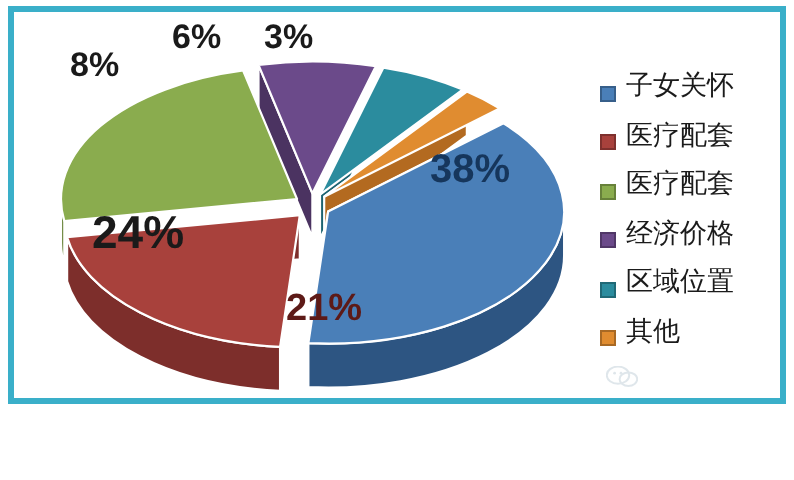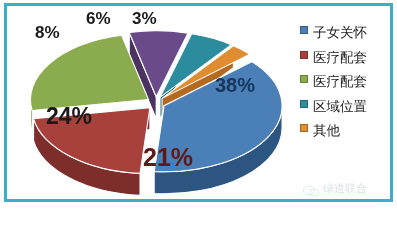--- a/index.html
+++ b/index.html
@@ -15,21 +15,21 @@
   #plot{position:absolute;left:8px;top:7px;width:289px;height:191px;}
   #pie-svg{position:absolute;left:0;top:0;}
 
   
   .pct-label{position:absolute;font-weight:bold;color:#1a1a1a;
              font-family:"Liberation Sans","DejaVu Sans",sans-serif;
              white-space:nowrap;line-height:1;}
 
   
   #legend{position:absolute;left:300px;top:26px;width:92px;}
-  .legend-row{display:flex;align-items:flex-start;height:24.5px;}
+  .legend-row{display:flex;align-items:flex-end;height:24.5px;}
   .legend-swatch{width:8px;height:8px;flex:0 0 8px;margin-right:5px;
                  border:1px solid rgba(0,0,0,.25);box-sizing:border-box;}
   .legend-text{font-size:13.5px;color:#1b1b1b;letter-spacing:0px;
                font-family:"DejaVu Sans","Liberation Sans",sans-serif;
                white-space:nowrap;line-height:1;}
 
   
   #watermark{position:absolute;left:303px;top:181px;display:flex;align-items:center;
              opacity:.28;}
   #wm-icon{width:16px;height:11px;margin-right:4px;position:relative;}
@@ -69,21 +69,21 @@
           <path d="M 148.1884817789502 89.70900713999939 L 121.24307910589282 25.452799550370813 A 118 66 0 0 1 179.92102061155163 26.14027773135396 Z" fill="#6b4a8a" stroke="#ffffff" stroke-width="1.1" stroke-linejoin="round"></path>
           <path d="M 152.00171661266435 90.36384761035794 L 183.73425544526577 26.795118201712512 A 118 66 0 0 1 223.3444121664246 37.79287302076099 Z" fill="#2b8c9e" stroke="#ffffff" stroke-width="1.1" stroke-linejoin="round"></path>
           <path d="M 154.09188372714394 91.36820265096269 L 225.4345792809042 38.79722806136574 A 118 66 0 0 1 241.78297313347653 47.20558263127809 Z" fill="#e08c30" stroke="#ffffff" stroke-width="1.1" stroke-linejoin="round"></path>
           <path d="M 140.5037088336091 92.51785402276964 L 24.15617645928951 103.52459130603239 A 118 66 0 0 1 113.55830616055171 28.261646433141067 Z" fill="#8aac4e" stroke="#ffffff" stroke-width="1.1" stroke-linejoin="round"></path>
           <path d="M 156.06140584215473 98.79781034360008 L 243.75249524848726 54.63519032391543 A 118 66 0 0 1 146.1874203289415 164.56633905406738 Z" fill="#4a7fb8" stroke="#ffffff" stroke-width="1.1" stroke-linejoin="round"></path>
           <path d="M 141.90811627285606 100.63179734903731 L 132.03413075964284 166.4003260595046 A 118 66 0 0 1 25.56058389853648 111.63853463230006 Z" fill="#a8413c" stroke="#ffffff" stroke-width="1.1" stroke-linejoin="round"></path>
         </g>
     </svg>
     <div id="pct-labels">
         <div class="pct-label" style="left: 207px; top: 68px; font-size: 20px; color: rgb(22, 54, 92);">38%</div>
-        <div class="pct-label" style="left: 135px; top: 138px; font-size: 25px; color: rgb(93, 26, 23);">21%</div>
+        <div class="pct-label" style="left: 135px; top: 138px; font-size: 19px; color: rgb(93, 26, 23);">21%</div>
         <div class="pct-label" style="left: 38px; top: 98px; font-size: 23px; color: rgb(26, 26, 26);">24%</div>
         <div class="pct-label" style="left: 27px; top: 17px; font-size: 17px; color: rgb(26, 26, 26);">8%</div>
         <div class="pct-label" style="left: 78px; top: 3px; font-size: 17px; color: rgb(26, 26, 26);">6%</div>
         <div class="pct-label" style="left: 124px; top: 3px; font-size: 17px; color: rgb(26, 26, 26);">3%</div>
       </div>
   </div>
 
   <div id="legend">
       <div class="legend-row">
         <span class="legend-swatch" style="background: rgb(74, 127, 184);"></span>
@@ -91,38 +91,41 @@
       </div>
       <div class="legend-row">
         <span class="legend-swatch" style="background: rgb(168, 65, 60);"></span>
         <span class="legend-text">医疗配套</span>
       </div>
       <div class="legend-row">
         <span class="legend-swatch" style="background: rgb(138, 172, 78);"></span>
         <span class="legend-text">医疗配套</span>
       </div>
       <div class="legend-row">
+        <span class="legend-swatch" style="background: rgb(107, 74, 138);"></span>
+        <span class="legend-text">经济价格</span>
+      </div>
+      <div class="legend-row">
         <span class="legend-swatch" style="background: rgb(43, 140, 158);"></span>
         <span class="legend-text">区域位置</span>
       </div>
       <div class="legend-row">
         <span class="legend-swatch" style="background: rgb(224, 140, 48);"></span>
         <span class="legend-text">其他</span>
       </div>
     </div>
 
   <div id="watermark">
     <div id="wm-icon">
       <svg width="16" height="11" viewBox="0 0 16 11">
         <ellipse cx="6" cy="4.6" rx="5.6" ry="4.3" fill="none" stroke="#8fa9b8" stroke-width="1"></ellipse>
         <ellipse cx="11.2" cy="6.6" rx="4.4" ry="3.4" fill="none" stroke="#8fa9b8" stroke-width="1"></ellipse>
         <circle cx="4.3" cy="3.6" r=".7" fill="#8fa9b8"></circle>
         <circle cx="7.5" cy="3.6" r=".7" fill="#8fa9b8"></circle>
       </svg>
     </div>
-    <span id="wm-text">绿道联合</span>
   </div>
 
   <div id="caption-strip">
     <span id="caption-text"></span>
   </div>
 
 </div>
 
 </body></html>

